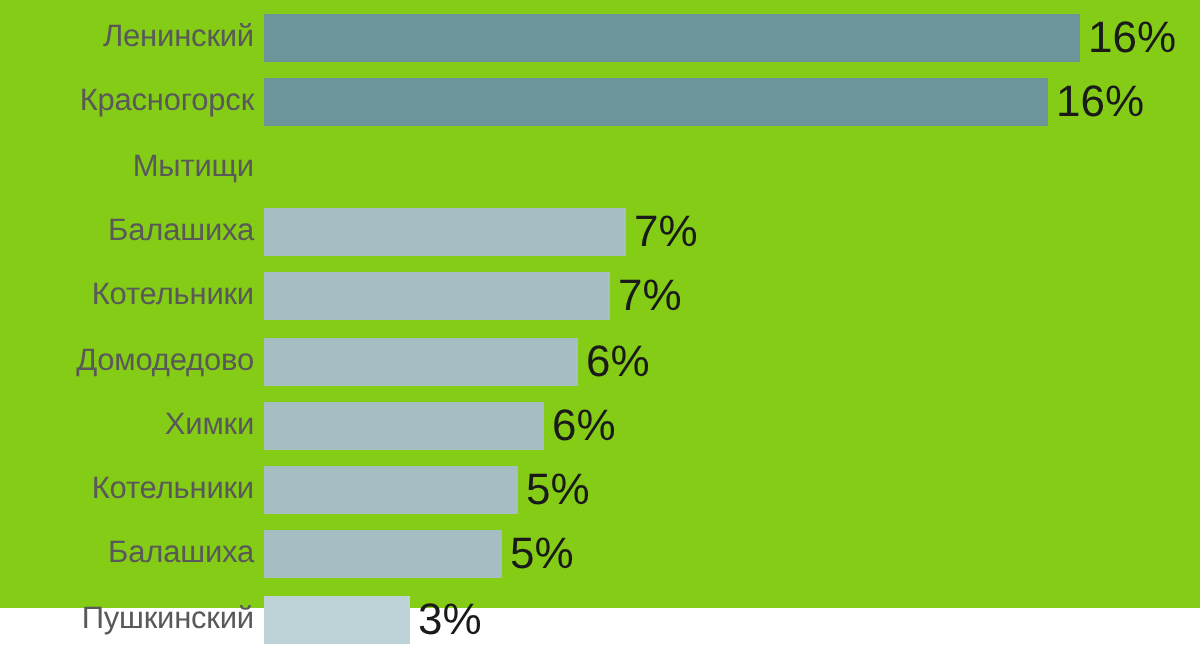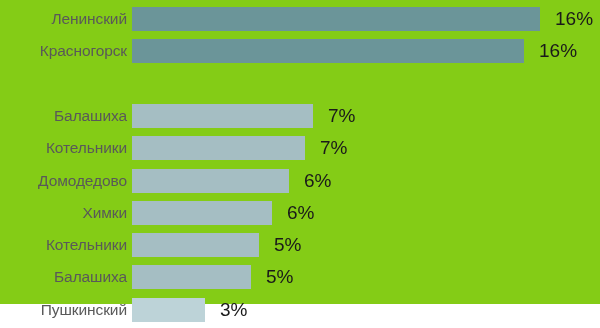--- a/index.html
+++ b/index.html
@@ -44,24 +44,24 @@
     top: 0;
     height: 24px;
     display: flex;
     align-items: center;
   }
   .bar {
     height: 24px;
     display: block;
   }
   .val-label {
-    font-size: 19px;
+    font-size: 22px;
     color: #1a1a1a;
     line-height: 24px;
-    padding-left: 15px;
+    padding-left: 4px;
     white-space: nowrap;
   }
 </style>
 </head>
 <body>
 
 <div id="chart">
     <div class="row" style="top: 7px;">
       <div class="cat-label">Ленинский</div>
       <div class="bar-wrap">
@@ -70,20 +70,21 @@
       </div>
     </div>
     <div class="row" style="top: 39.3px; text-decoration: underline;">
       <div class="cat-label">Красногорск</div>
       <div class="bar-wrap">
         <div class="bar" style="width: 392px; background: rgb(107, 149, 153);"></div>
         <div class="val-label">16%</div>
       </div>
     </div>
     <div class="row" style="top: 71.6px;">
+      <div class="cat-label">Мытищи</div>
     </div>
     <div class="row" style="top: 103.9px;">
       <div class="cat-label">Балашиха</div>
       <div class="bar-wrap">
         <div class="bar" style="width: 181px; background: rgb(165, 190, 195);"></div>
         <div class="val-label">7%</div>
       </div>
     </div>
     <div class="row" style="top: 136.2px;">
       <div class="cat-label">Котельники</div>

